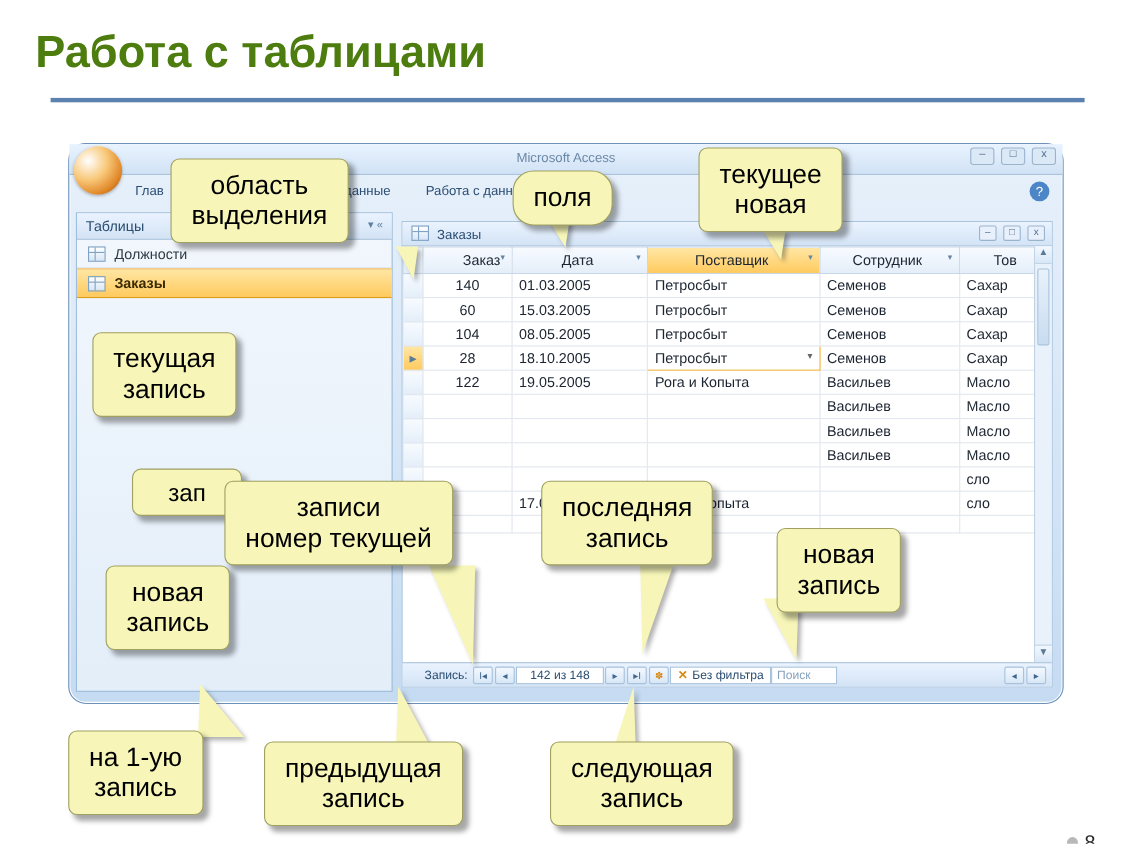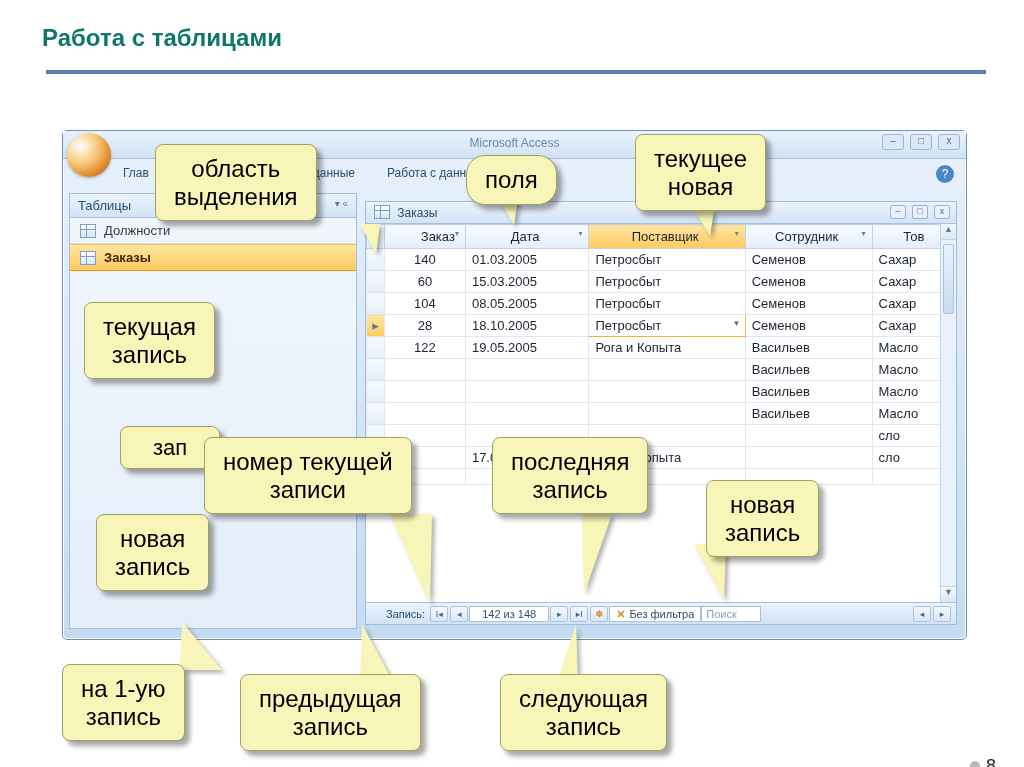--- a/index.html
+++ b/index.html
@@ -1,20 +1,20 @@
 <!DOCTYPE html>
 <html><head>
 <meta charset="utf-8">
 <style>
 * { box-sizing: border-box; margin: 0; padding: 0; font-family: "Segoe UI", Tahoma, Arial, sans-serif; }
 body { background: #fff; width: 1024px; height: 767px; overflow: hidden; position: relative; }
 .slide { position: relative; width: 1024px; height: 767px; }
-h1 { font-size: 24px; font-weight: 700; margin: 24px 0 18px 42px; color: #0f766e; }
+h1 { font-size: 41px; font-weight: 700; margin: 24px 0 18px 32px; color: #4d7c0f; }
 .underline { height: 4px; background: #5a81b0; margin: 0 38px 0 46px; }
-.app-window { position: absolute; left: 62px; top: 106px; width: 905px; height: 510px; background: linear-gradient(#e8f1fb,#c5dbf2); border: 1px solid #6d91b8; border-radius: 5px; box-shadow: inset 0 0 0 1px #fff; }
+.app-window { position: absolute; left: 62px; top: 106px; width: 905px; height: 510px; background: linear-gradient(#e8f1fb,#c5dbf2); border: 1px solid #6d91b8; border-radius: 16px; box-shadow: inset 0 0 0 1px #fff; }
 .titlebar { height: 28px; background: linear-gradient(#e9f3ff,#d1e2f5); border-bottom: 1px solid #a6bfd9; position: relative; }
 .titlebar .apptitle { position: absolute; left: 50%; transform: translateX(-50%); top: 5px; font-size: 12px; color: #6b88a6; }
 .win-controls { position: absolute; right: 6px; top: 3px; display: flex; gap: 6px; }
 .wbtn { width: 22px; height: 16px; background: #dbe8f6; border: 1px solid #9bb4ce; border-radius: 3px; font-size: 10px; line-height: 12px; text-align: center; color: #506e8e; }
 .orb { position: absolute; left: 4px; top: 2px; width: 44px; height: 44px; border-radius: 50%; background: radial-gradient(circle at 30% 30%, #fff,#f8c879 40%,#e28a2b 70%,#934c11); box-shadow: 0 1px 3px rgba(0,0,0,.3); z-index: 2; }
 .qat { position: absolute; left: 56px; top: 6px; display: flex; gap: 10px; }
 .qat span { width: 16px; height: 16px; display: inline-block; }
 .ribbon-tabs { position: absolute; left: 58px; top: 32px; font-size: 12px; color: #2b4e73; display: flex; gap: 28px; }
 .ribbon-tabs span { padding: 3px 2px; }
 .help-icon { position: absolute; right: 12px; top: 34px; width: 18px; height: 18px; border-radius: 50%; background: #4d86c6; color: #fff; font-size: 12px; text-align: center; line-height: 18px; }
@@ -262,22 +262,22 @@
 <div class="tail down" style="left:694px;top:186px;border-top-width:26px"></div>
 
 <div class="callout" style="left:84px;top:278px;">
   <div>текущая</div>
       <div>запись</div>
 </div>
 
 <div class="callout sm" style="left:120px;top:402px;width:100px">зап</div>
 
 <div class="callout" style="left:204px;top:413px;">
-  <div>номер текущей</div>
-      <div>записи</div>
+  <div>записи</div>
+      <div>номер текущей</div>
 </div>
 <div class="tail down" style="left:390px;top:490px;border-top-width:90px;border-left-width:40px;border-right-width:2px"></div>
 
 <div class="callout" style="left:492px;top:413px;">
   <div>последняя</div>
       <div>запись</div>
 </div>
 <div class="tail down" style="left:582px;top:490px;border-top-width:80px;border-left-width:2px;border-right-width:28px"></div>
 
 <div class="callout" style="left:706px;top:456px;">

